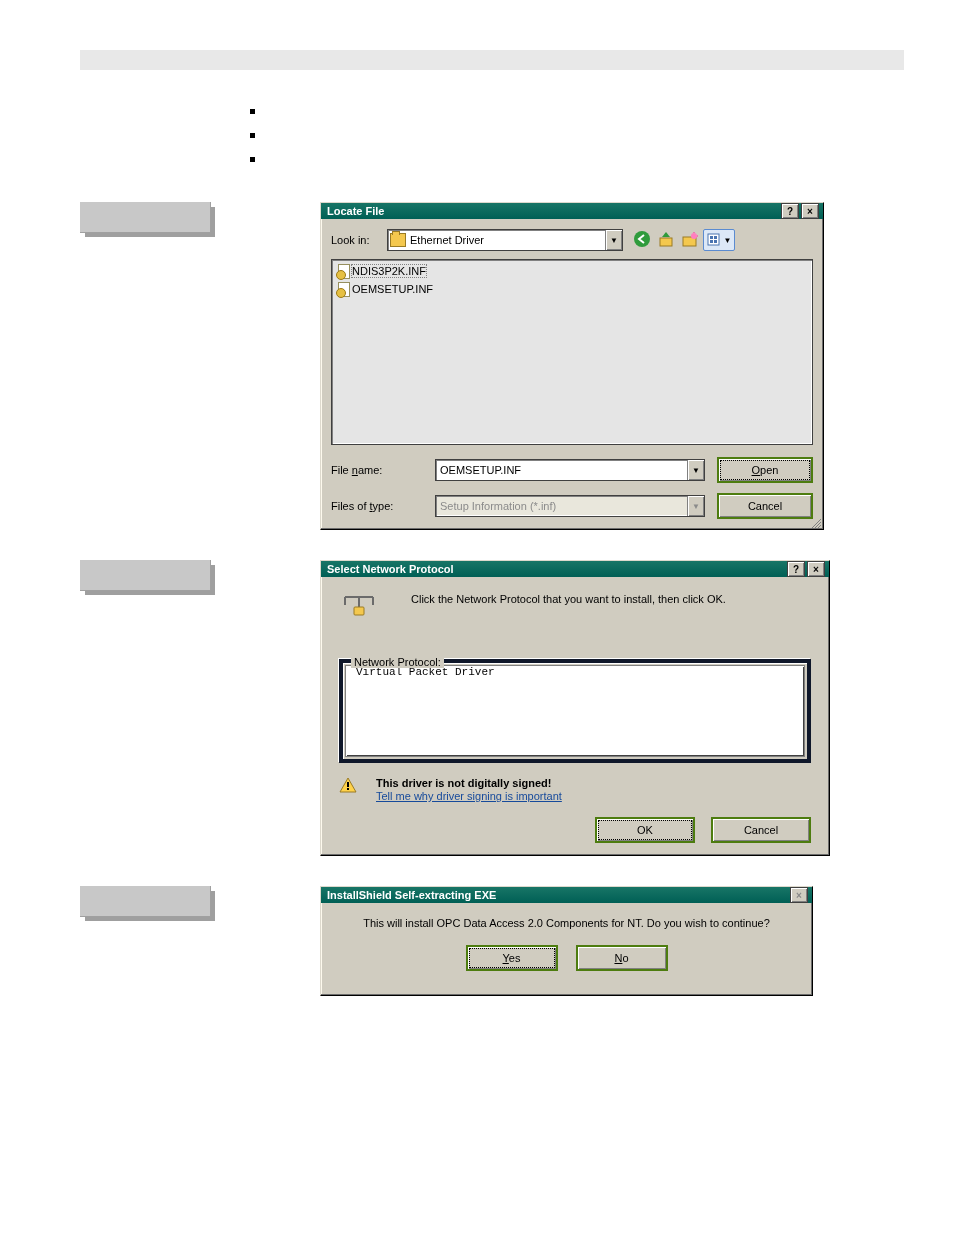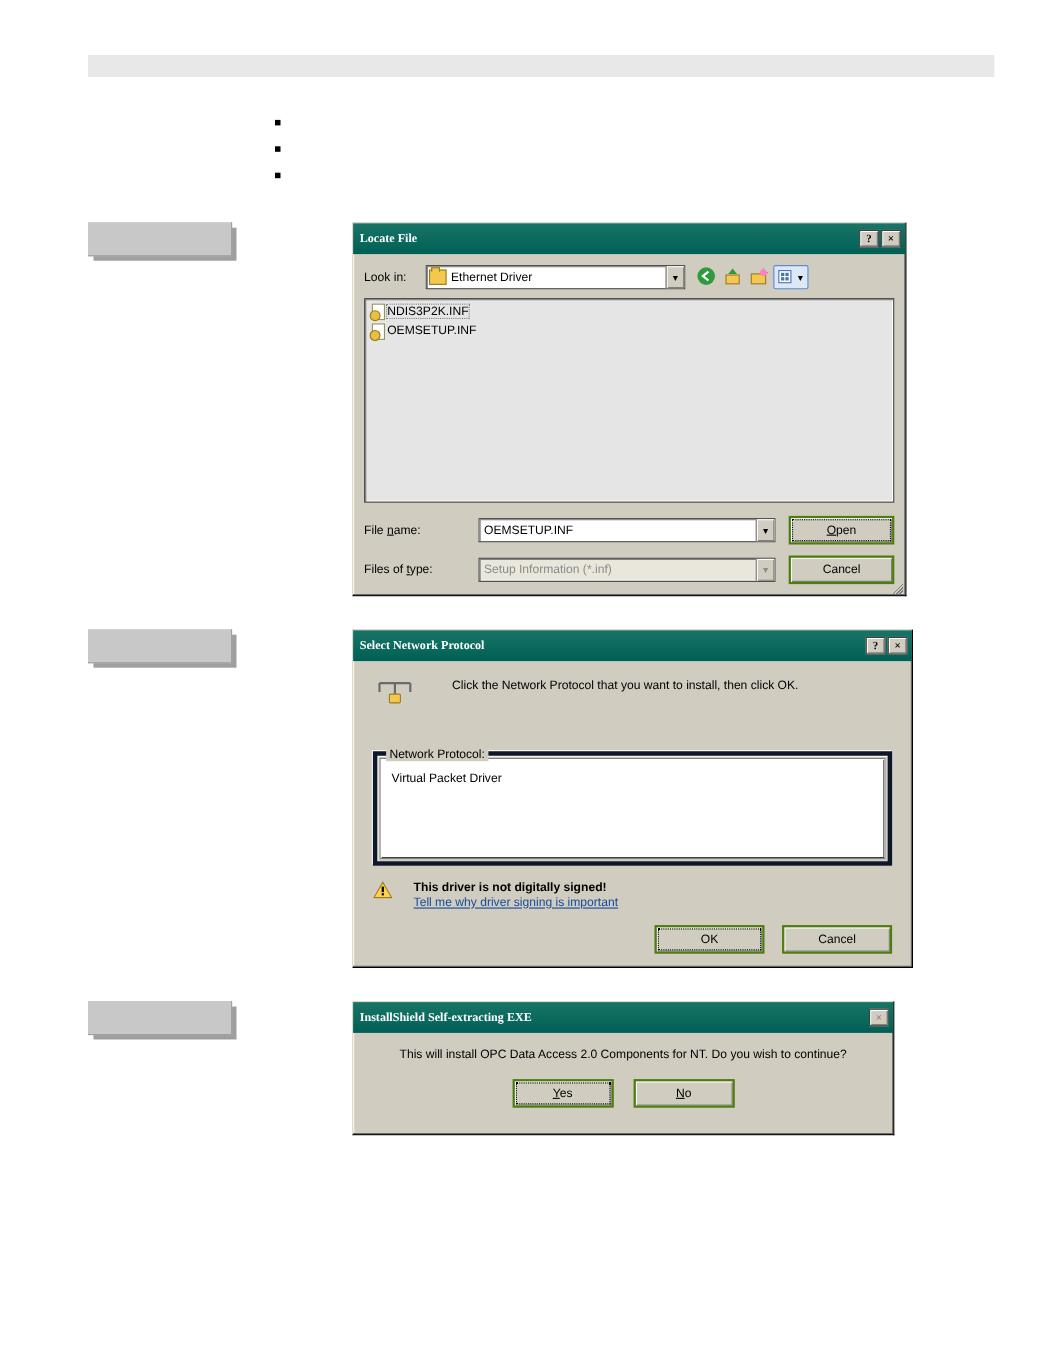--- a/index.html
+++ b/index.html
@@ -73,29 +73,28 @@
   
   .dialog {
     background: #d0ccc0;
     border: 1px solid #000;
     border-top: 1px solid #ddd9cd;
     border-left: 1px solid #ddd9cd;
     box-shadow: inset -1px -1px 0 #6c6c6c, inset 1px 1px 0 #fdf9ed;
     font-family: "Tahoma", sans-serif;
   }
   .titlebar {
-    height: 28px;
+    height: 16px;
     background: linear-gradient(#187566, #005f55);
     color: #fff;
     display: flex;
     align-items: center;
     padding: 0 4px;
     font-weight: bold;
     font-size: 11px;
-    font-family: Liberation Serif, serif;
   }
   .titlebar .title-text {
     flex: 1;
     padding-left: 2px;
   }
   .tb-buttons {
     display: flex;
     gap: 2px;
   }
   .tb-btn {
@@ -303,22 +302,23 @@
     padding-top: 2px;
   }
   .groupbox .inner {
     border: 1px solid #808080;
     box-shadow: inset 1px 1px 0 #fff, inset -1px -1px 0 #404040;
     background: #fff;
     height: 90px;
     margin: 0 2px 2px 2px;
   }
   .proto-item {
-    padding: 12px 10px;
-    font-size: 11px;
+    padding: 0 10px;
+    font-size: 11px;
+    font-family: Liberation Mono, monospace;
   }
   .warn-row {
     display: flex;
     align-items: flex-start;
     gap: 19px;
     margin-top: 14px;
   }
   .warn-ico {
     width: 18px; height: 16px;
   }

